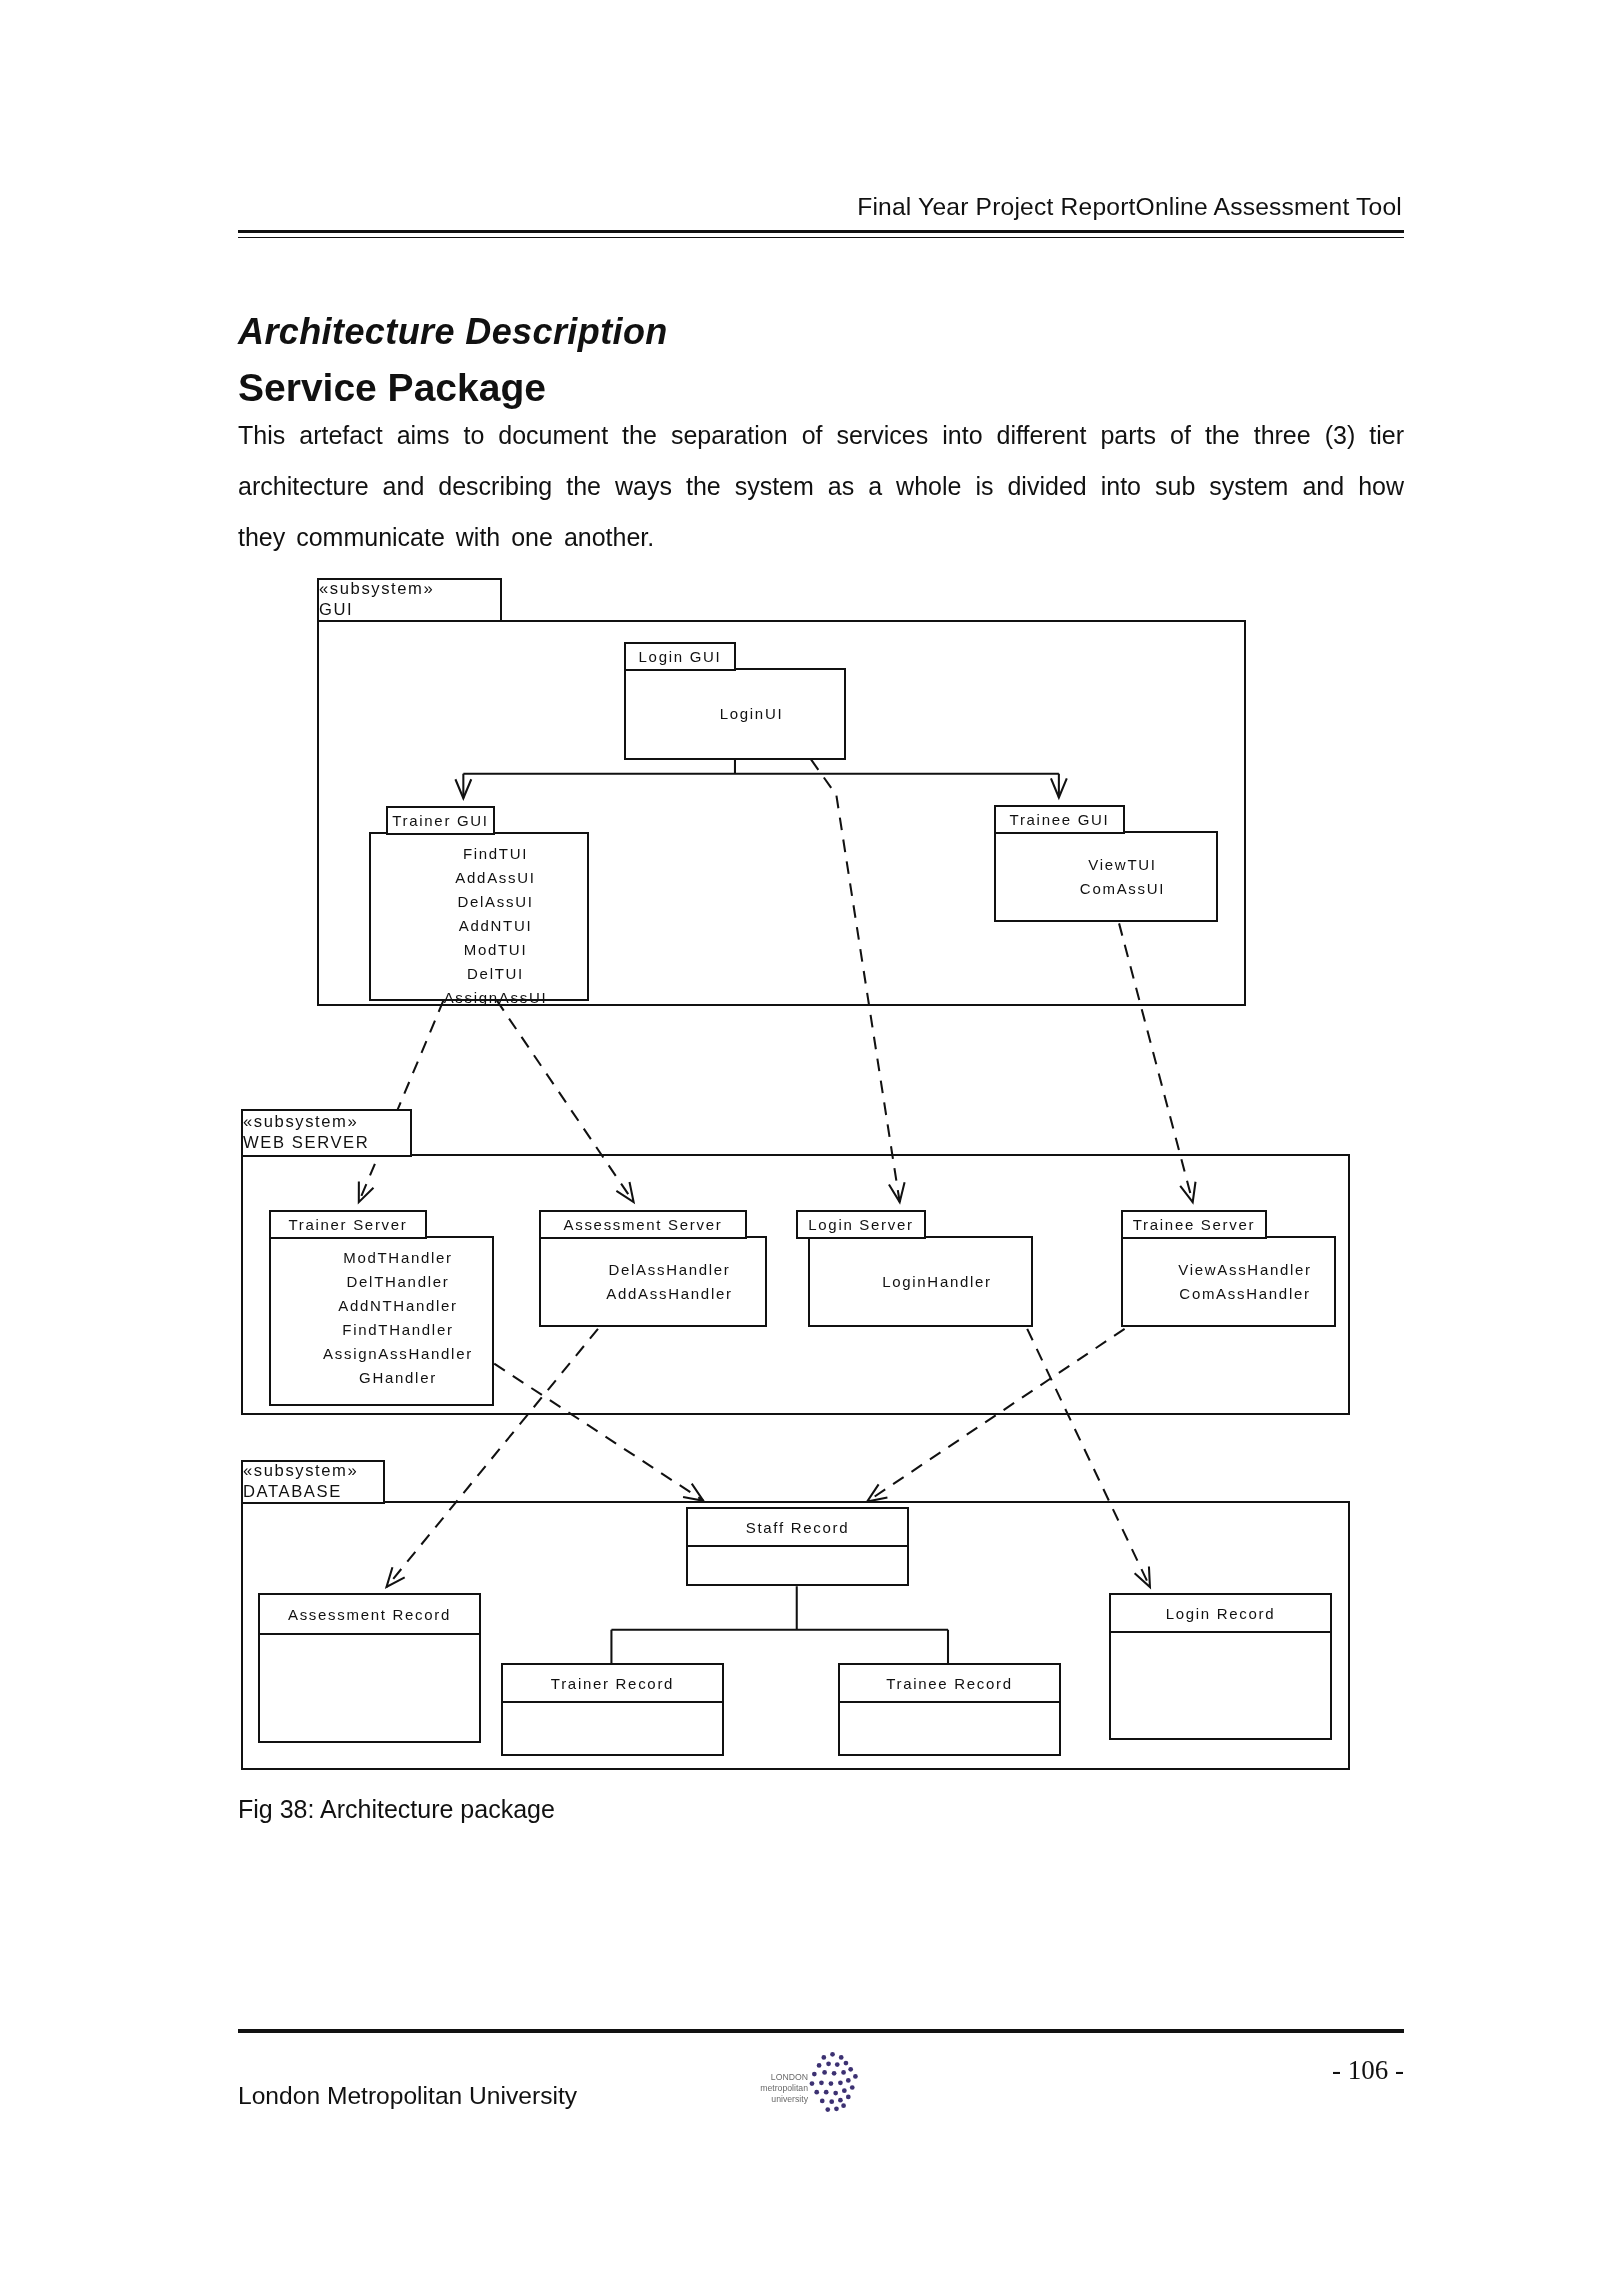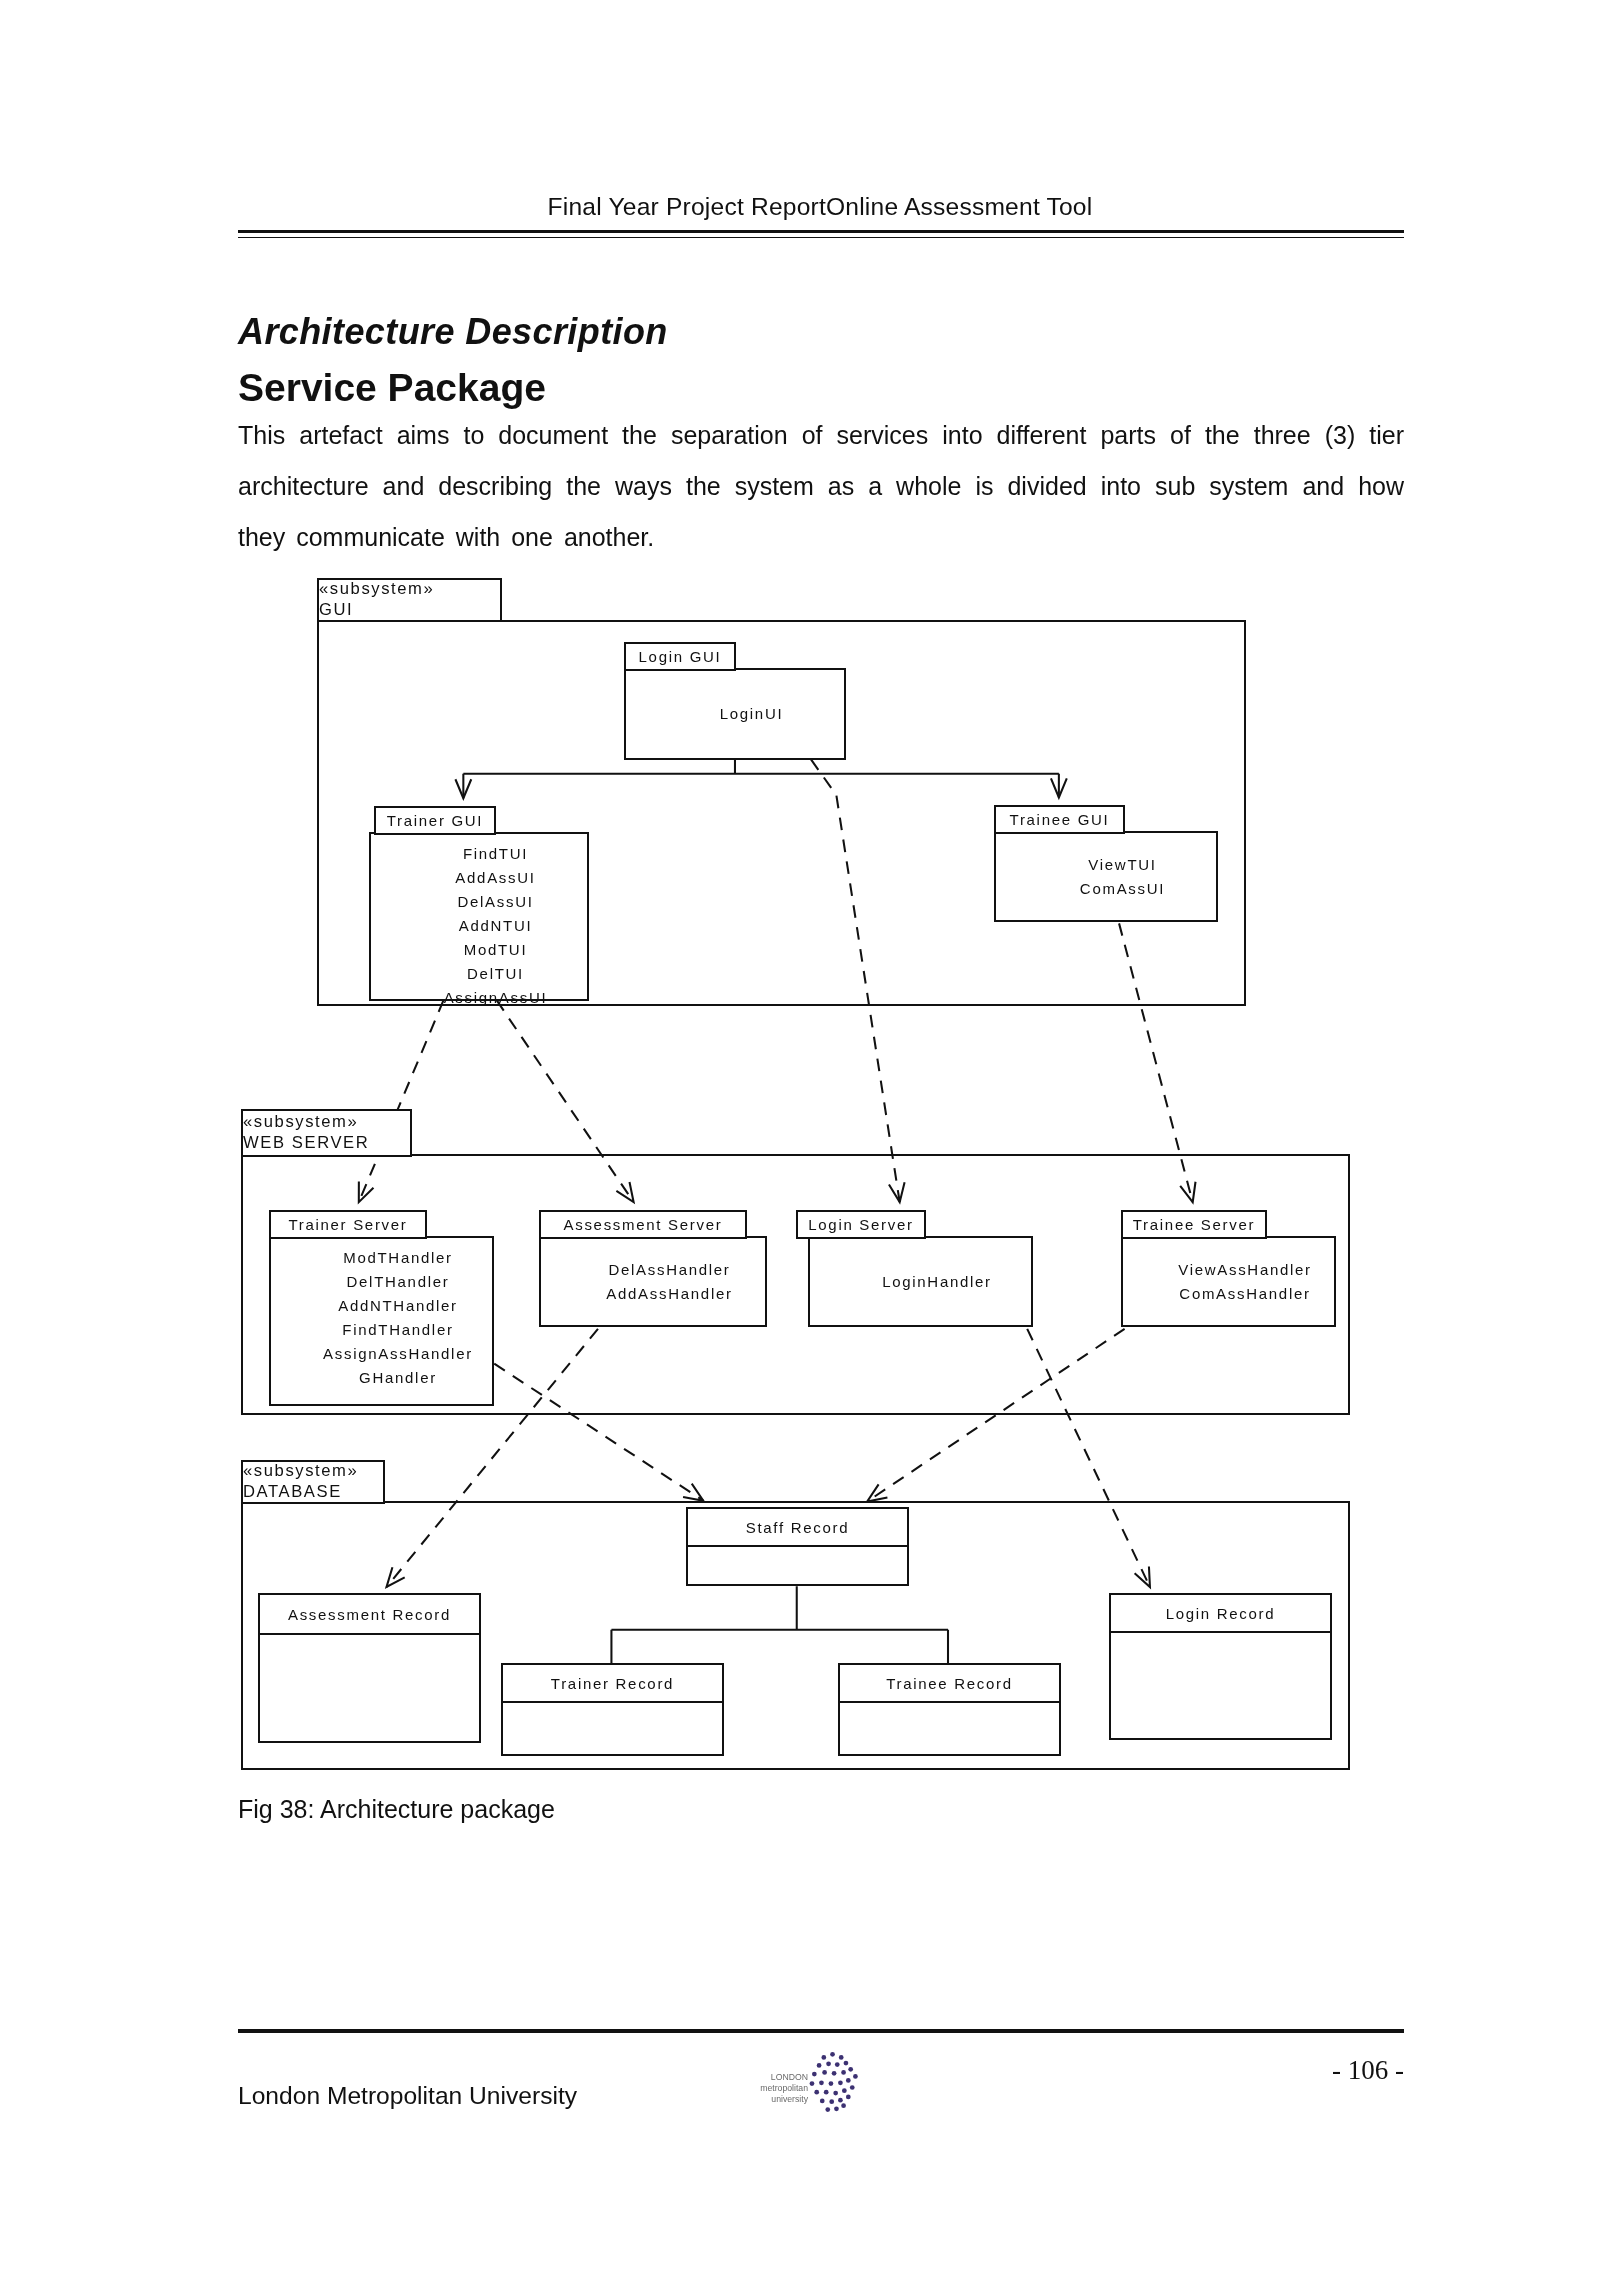--- a/index.html
+++ b/index.html
@@ -1,21 +1,21 @@
 <!DOCTYPE html>
 <html style="font-size:12.7px"><head>
 <meta charset="utf-8">
 <style>
   html,body{margin:0;padding:0;background:#e8e8e8;}
   .page{position:relative;width:1622px;height:2295px;background:#ffffff;
         font-family:"Liberation Sans",sans-serif;color:#111;overflow:hidden;}
 
   
   .hdr-row{position:absolute;left:238px;width:1164px;top:193px;display:flex;
-           justify-content:center;font-size:24.6px;letter-spacing:0.2px;}
+           justify-content:flex-end;font-size:24.6px;letter-spacing:0.2px;}
   .hdr-rule{position:absolute;left:238px;width:1166px;top:230px;height:4px;
             border-top:3.2px solid #111;border-bottom:1.6px solid #111;}
   .doc-title{position:absolute;left:238px;top:290px;font-size:36px;font-weight:bold;
              font-style:italic;letter-spacing:0.4px;margin-top:21px;}
   .doc-subtitle{position:absolute;left:238px;top:366px;font-size:39px;font-weight:bold;}
   .doc-par{position:absolute;left:238px;top:410px;width:1166px;font-size:25px;
            line-height:51px;text-align:justify;word-spacing:4px;}
   .fig-caption{position:absolute;left:238px;top:1795px;font-size:25px;}
 
   
@@ -87,21 +87,21 @@
   </div>
   <div class="pbody" style="left:317px;top:620px;width:929px;height:386px"></div>
 
   <div class="ctab" style="left:624px;top:642px;width:112px;height:28.5px">
     <span>Login GUI</span>
   </div>
   <div class="cbody center" style="left:624px;top:668px;width:222px;height:92px">
     <span>LoginUI</span>
   </div>
 
-  <div class="ctab" style="left:374px;top:806px;width:122px;height:28.5px">
+  <div class="ctab" style="left:386px;top:806px;width:109px;height:28.5px">
     <span>Trainer GUI</span>
   </div>
   <div class="cbody top" style="left:369px;top:832px;width:220px;height:169px">
     <span>FindTUI</span>
     <span>AddAssUI</span>
     <span>DelAssUI</span>
     <span>AddNTUI</span>
     <span>ModTUI</span>
     <span>DelTUI</span>
     <span>AssignAssUI</span>

